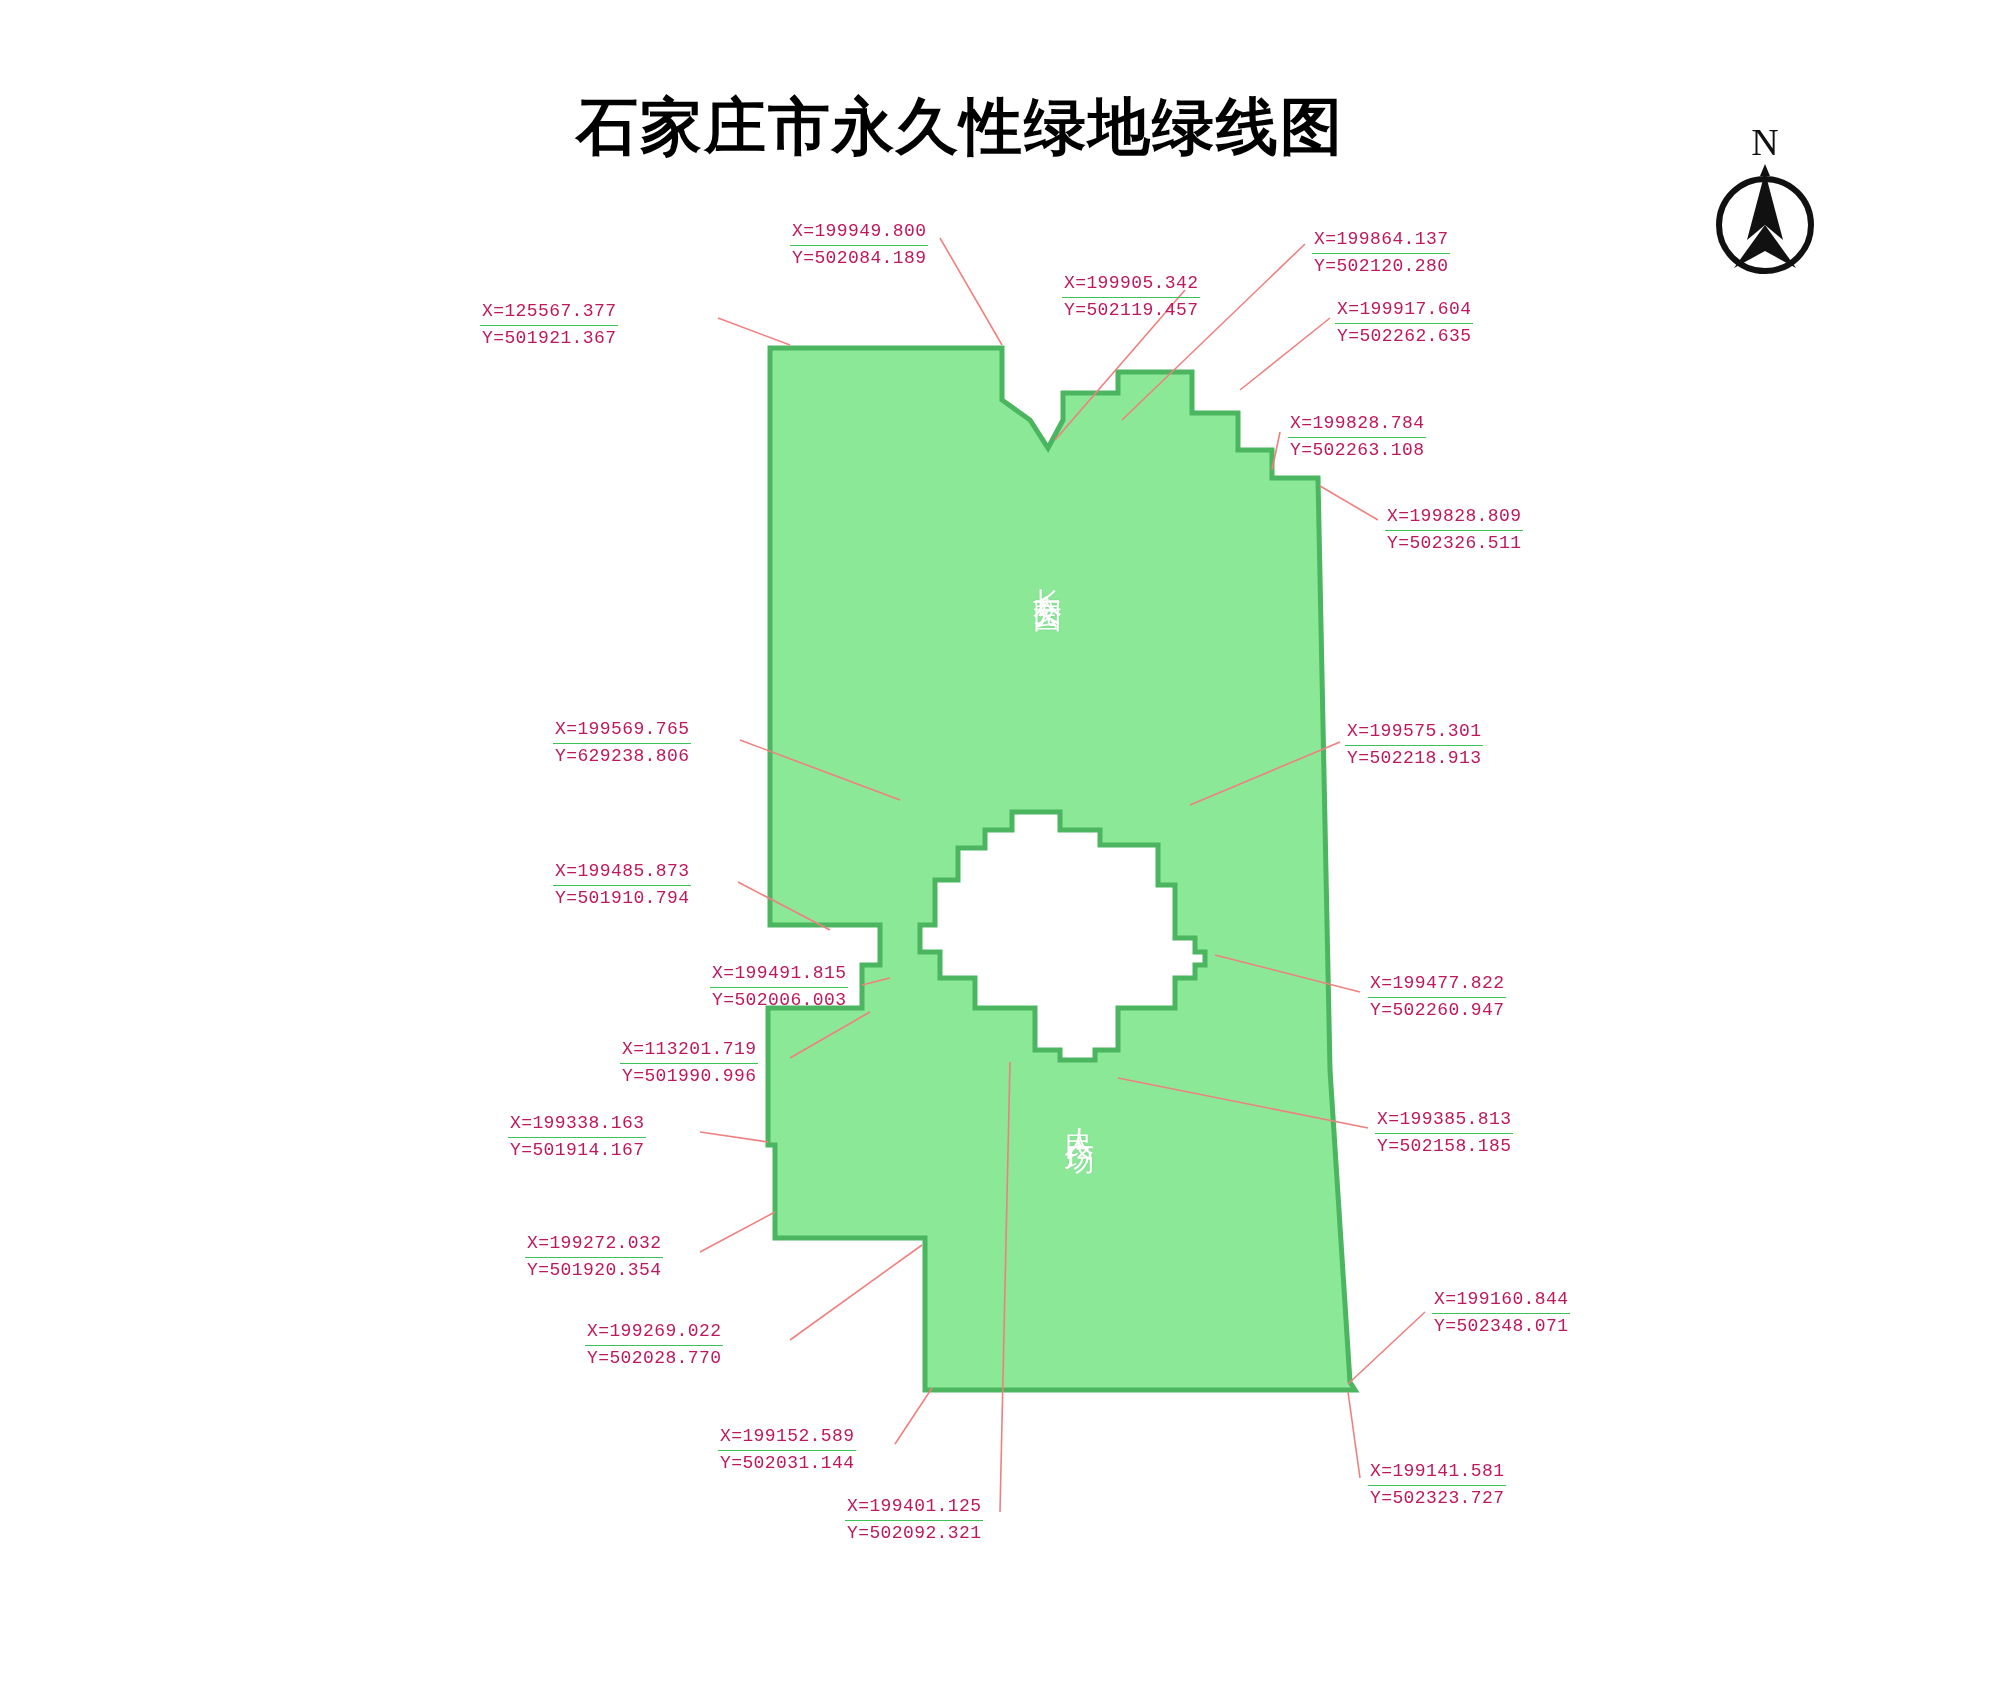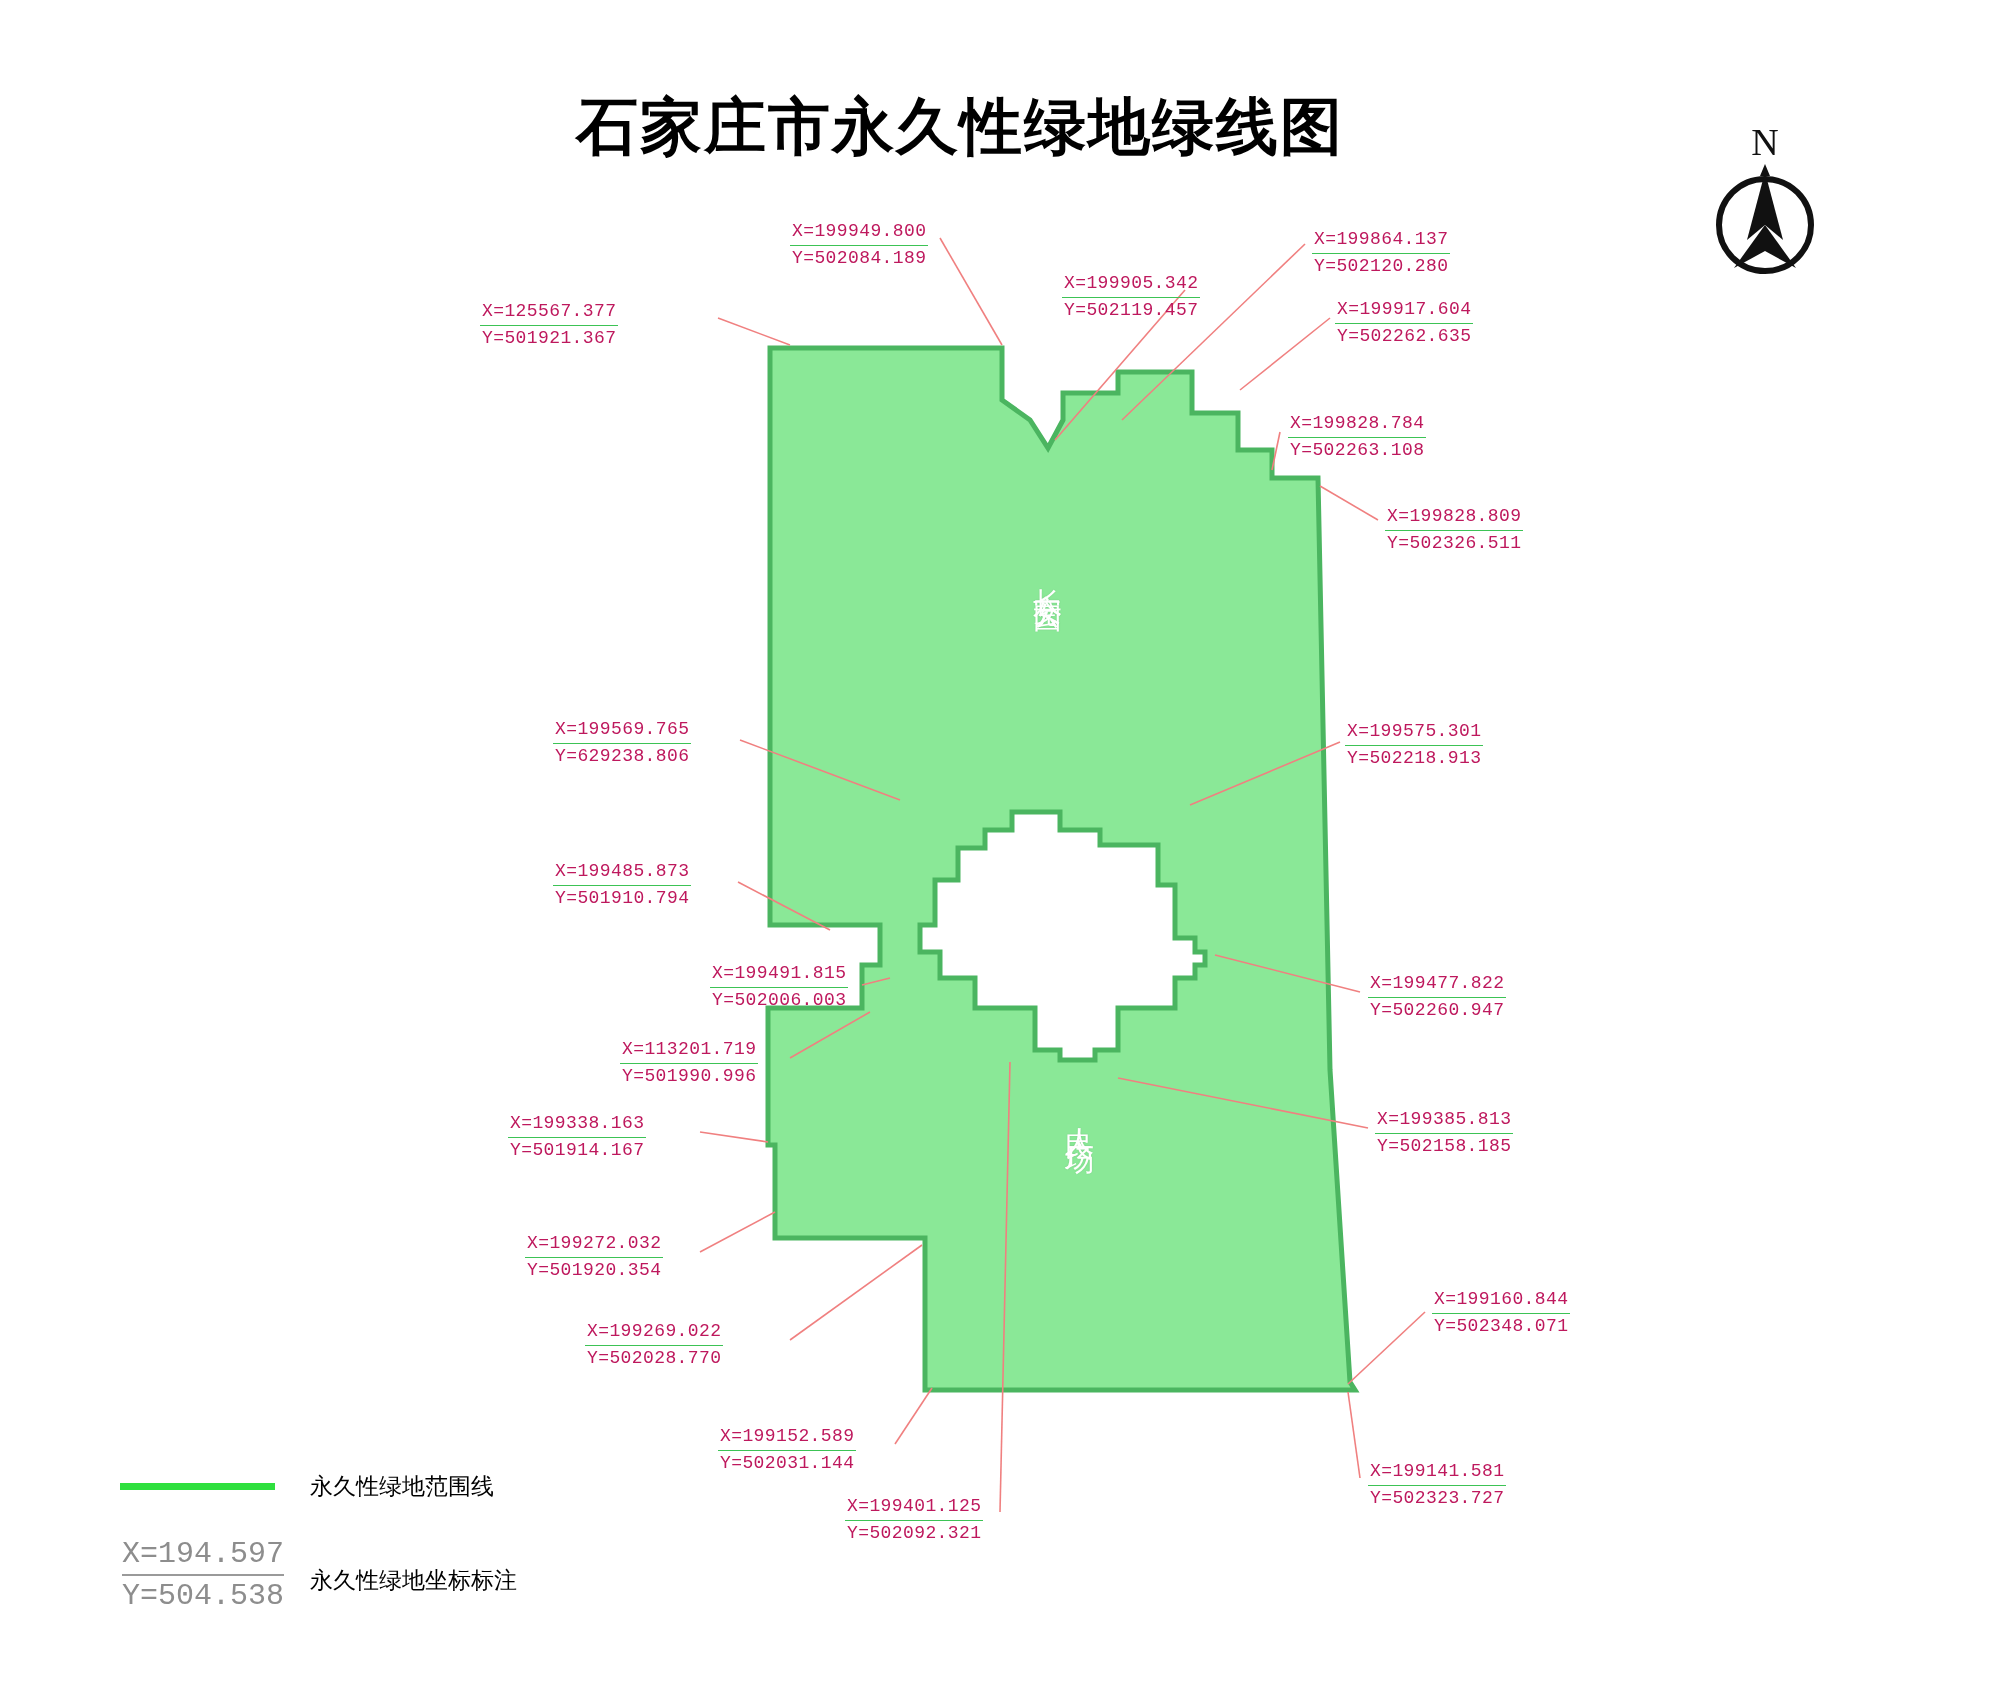--- a/index.html
+++ b/index.html
@@ -293,23 +293,14 @@
   </div>
   <div class="coord-label" style="left:1368px;top:1460px;">
     <span class="cl-x">X=199141.581</span>
     <span class="cl-y">Y=502323.727</span>
   </div>
   <div class="coord-label" style="left:845px;top:1495px;">
     <span class="cl-x">X=199401.125</span>
     <span class="cl-y">Y=502092.321</span>
   </div>
 
-  <div class="legend">
-    <div class="legend-line-swatch"></div>
-    <div class="legend-line-text">永久性绿地范围线</div>
-    <div class="legend-coord">
-      <span class="lc-x">X=194.597</span>
-      <span class="lc-y">Y=504.538</span>
-    </div>
-    <div class="legend-coord-text">永久性绿地坐标标注</div>
-  </div>
 
 </div>
 
 </body></html>

